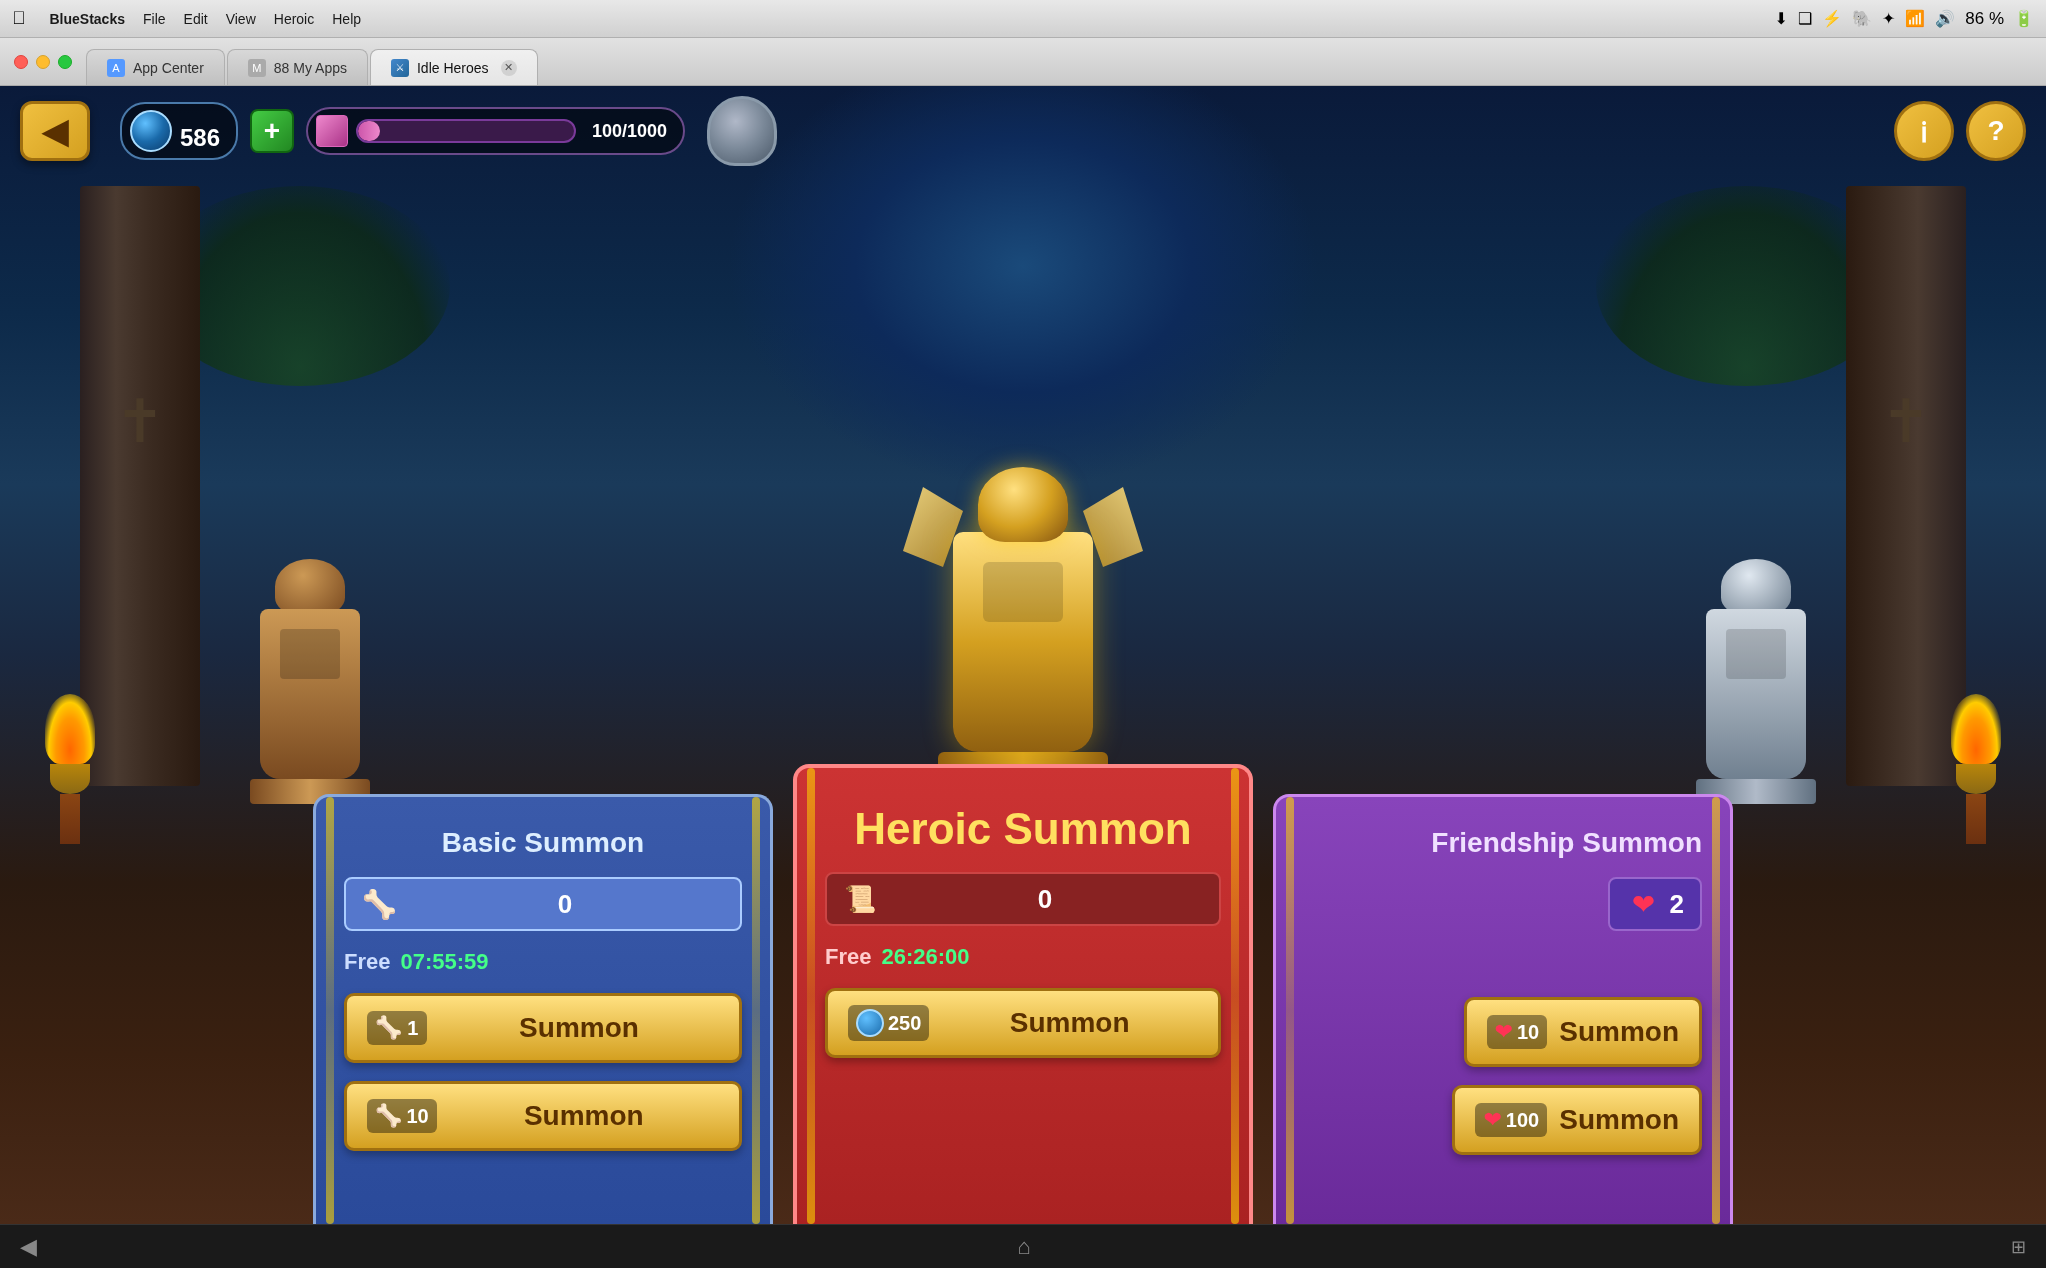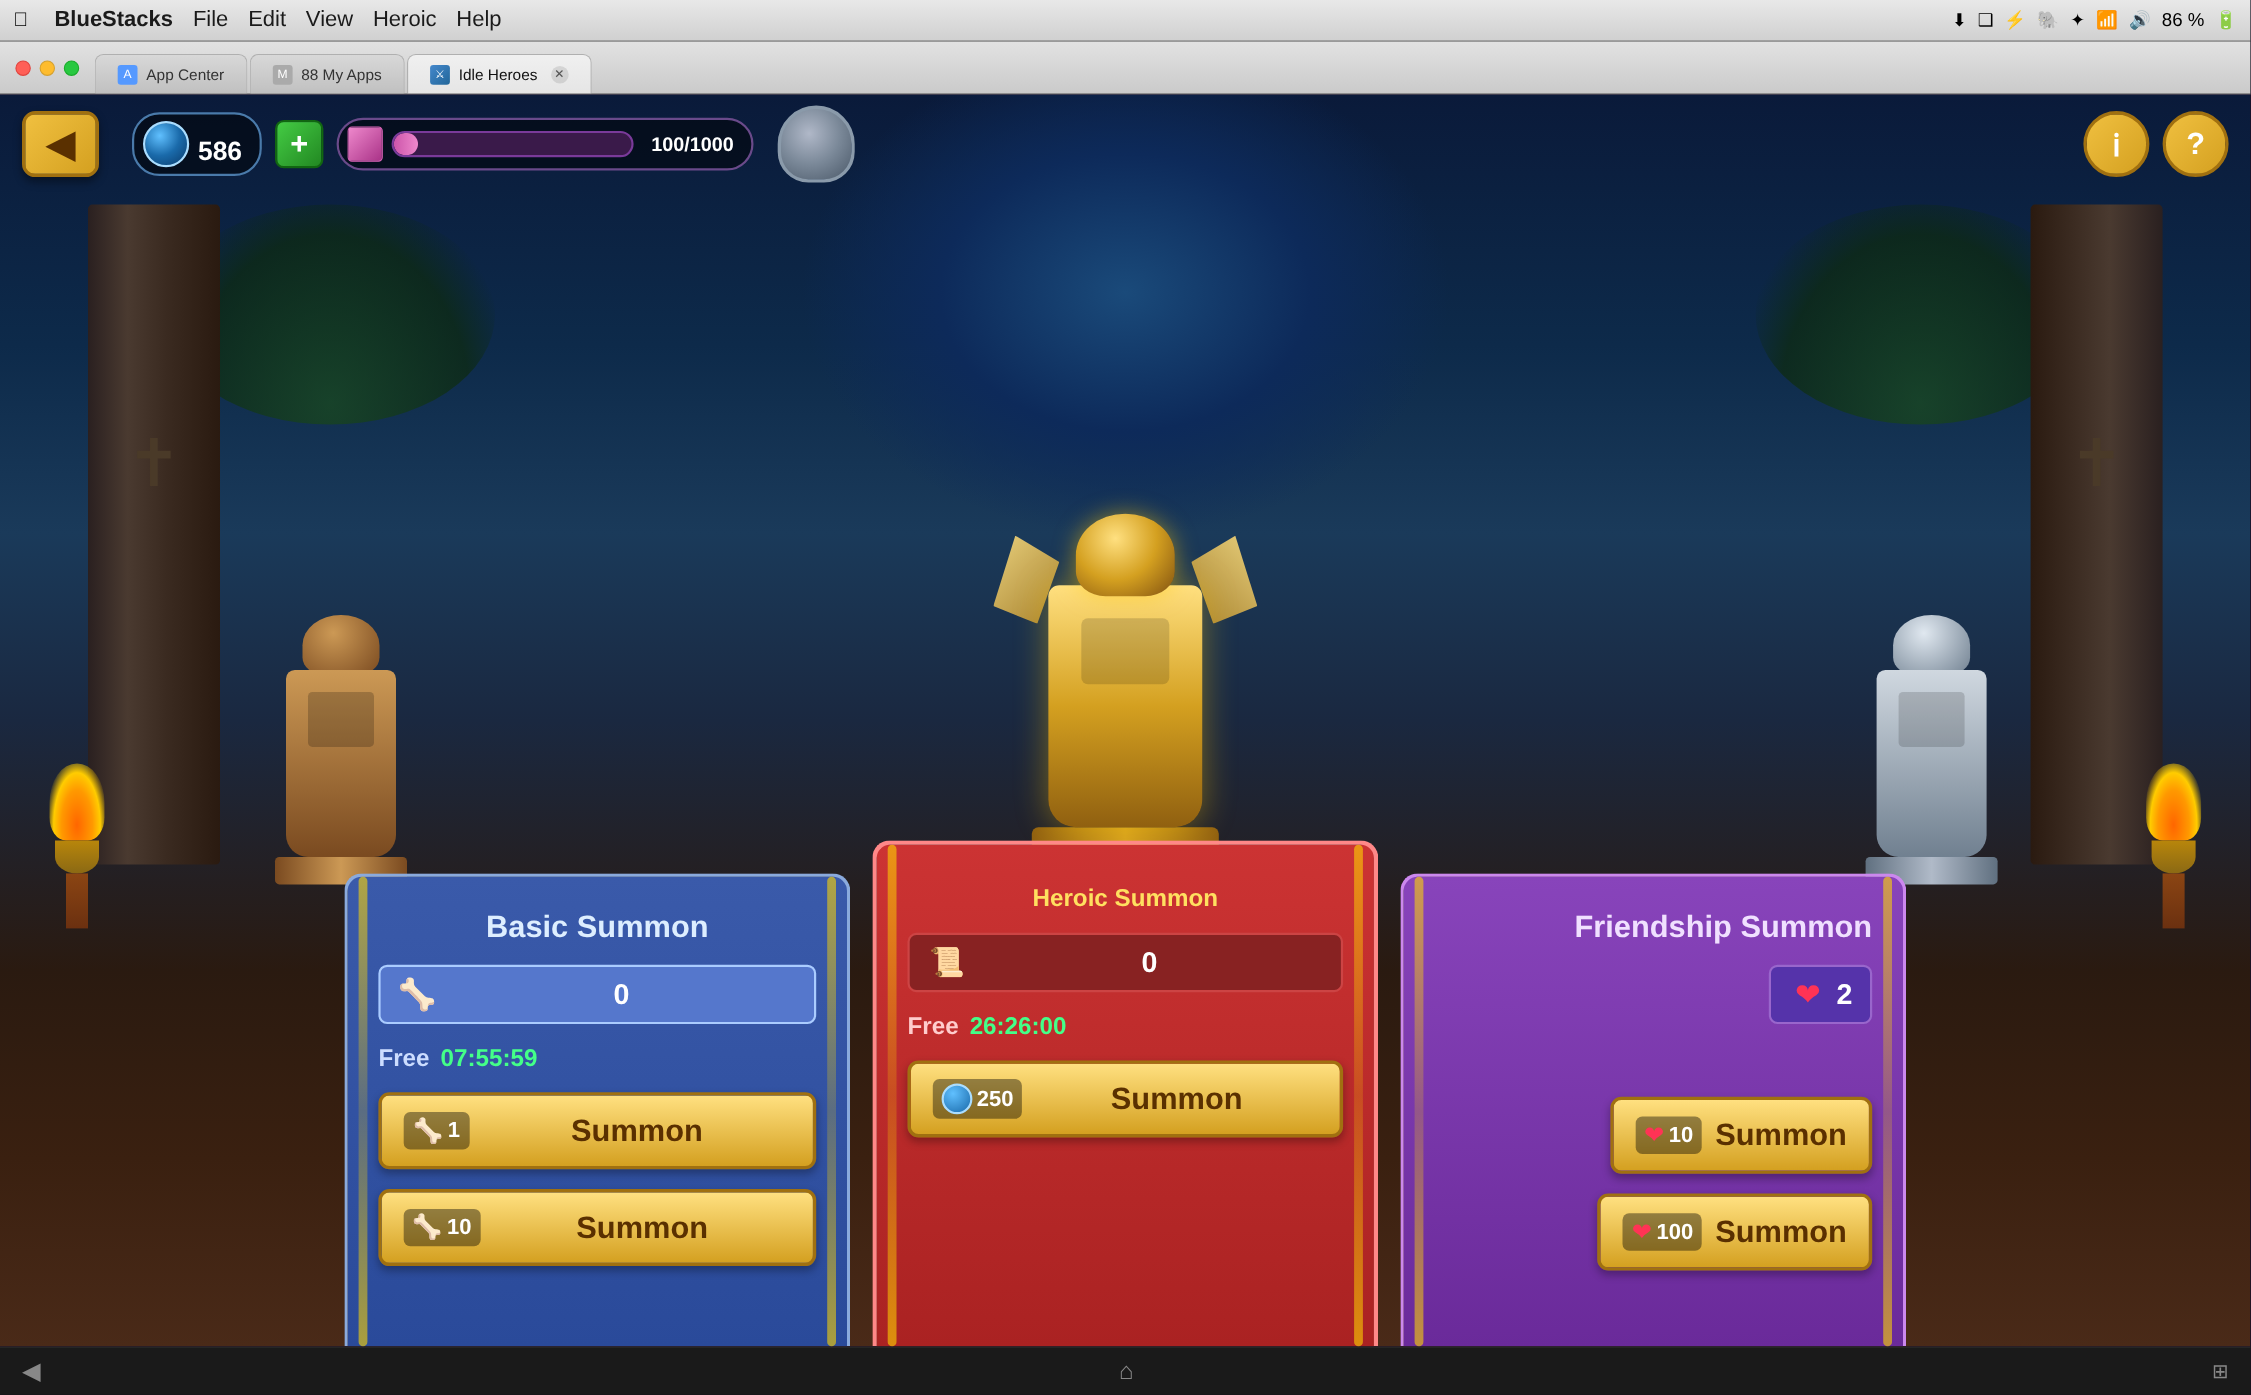--- a/index.html
+++ b/index.html
@@ -27,21 +27,21 @@
     .menu-bar-left {
       display: flex;
       align-items: center;
       gap: 18px;
     }
     .apple-logo {
       font-size: 18px;
       margin-right: 6px;
     }
     .menu-item {
-      font-size: 20px;
+      font-size: 14px;
       font-weight: 500;
       color: #1a1a1a;
     }
     .menu-item.bold {
       font-weight: 700;
     }
     .menu-bar-right {
       margin-left: auto;
       display: flex;
       align-items: center;
@@ -438,21 +438,21 @@
     .card-heroic::after { background: #aa2222; }
     .card-friendship::after { background: #6a2a9a; }
 
     
     .card-title {
       text-align: center;
       font-size: 28px;
       font-weight: bold;
     }
     .card-basic .card-title { color: #ddeeff; }
-    .card-heroic .card-title { color: #ffe060; font-size: 22px; }
+    .card-heroic .card-title { color: #ffe060; font-size: 44px; }
     .card-friendship .card-title { color: #f0e0ff; }
 
     
     .resource-display {
       display: flex;
       align-items: center;
       gap: 8px;
       border-radius: 8px;
       padding: 8px 16px;
       height: 54px;

